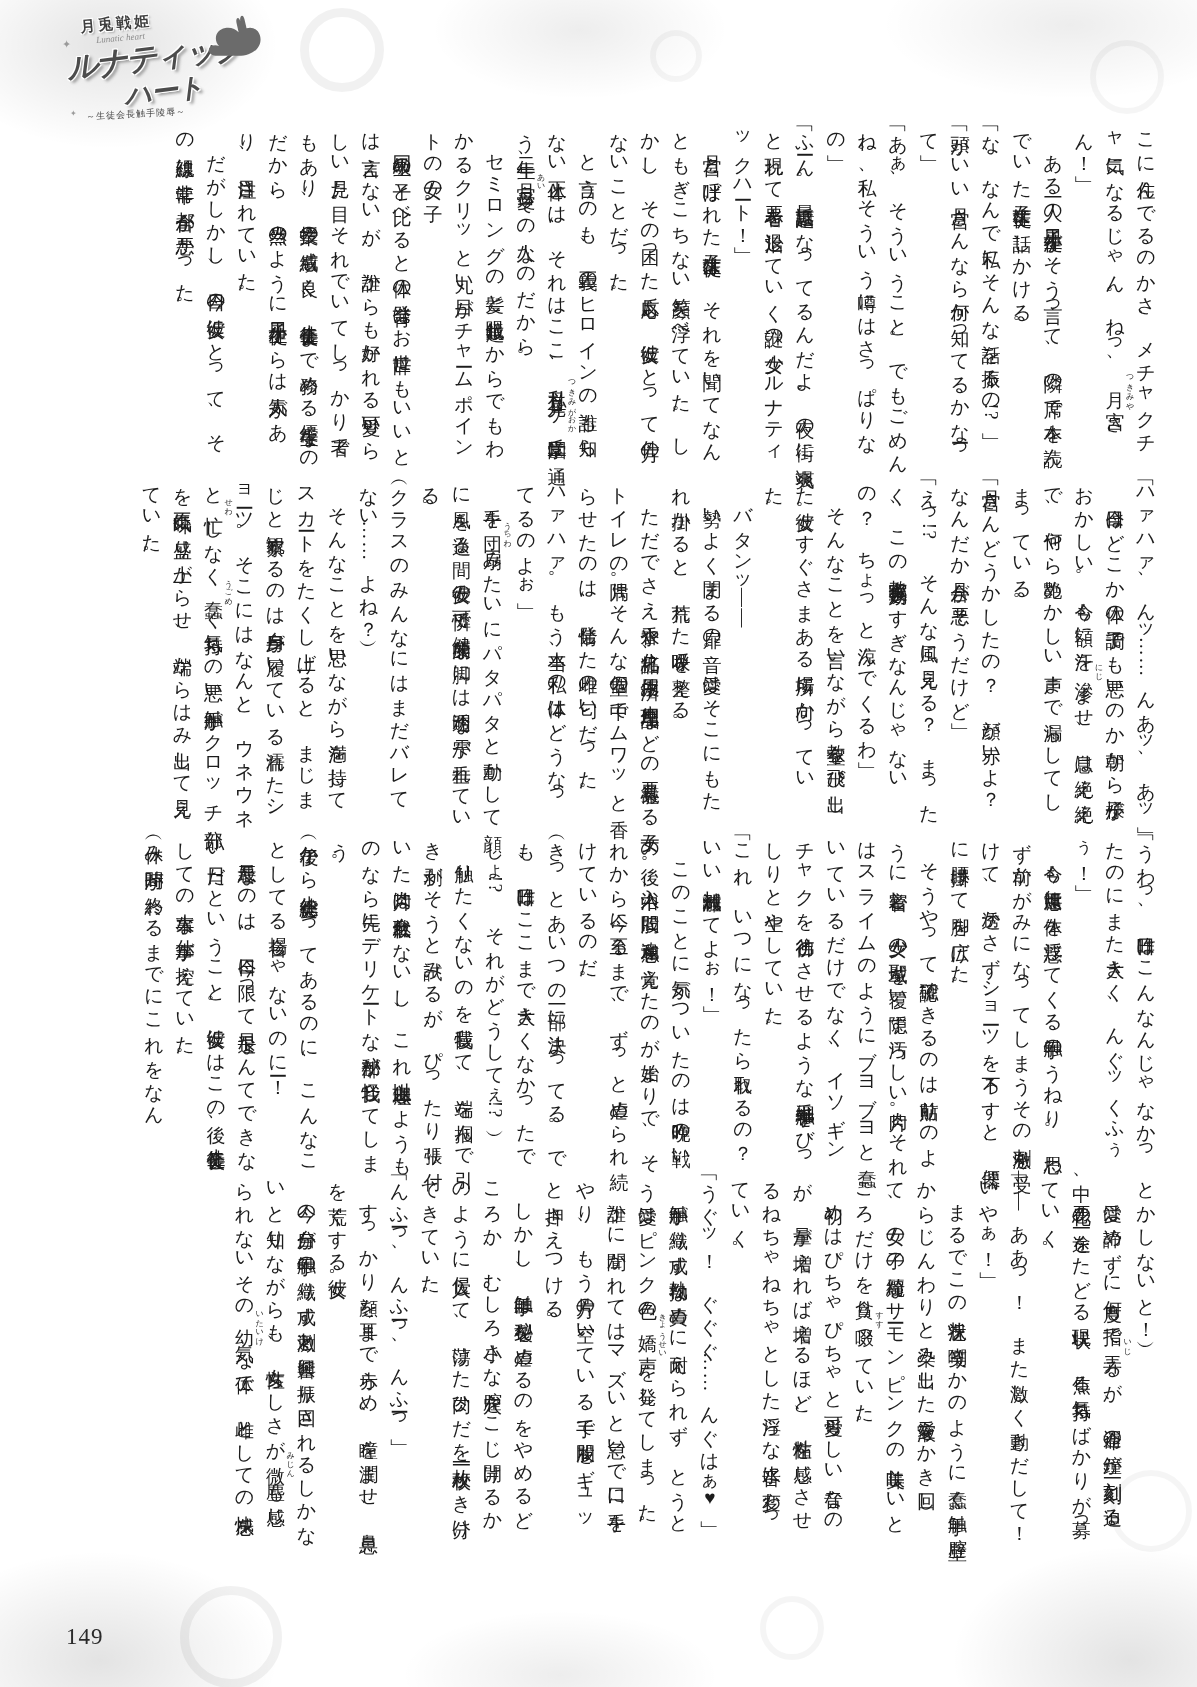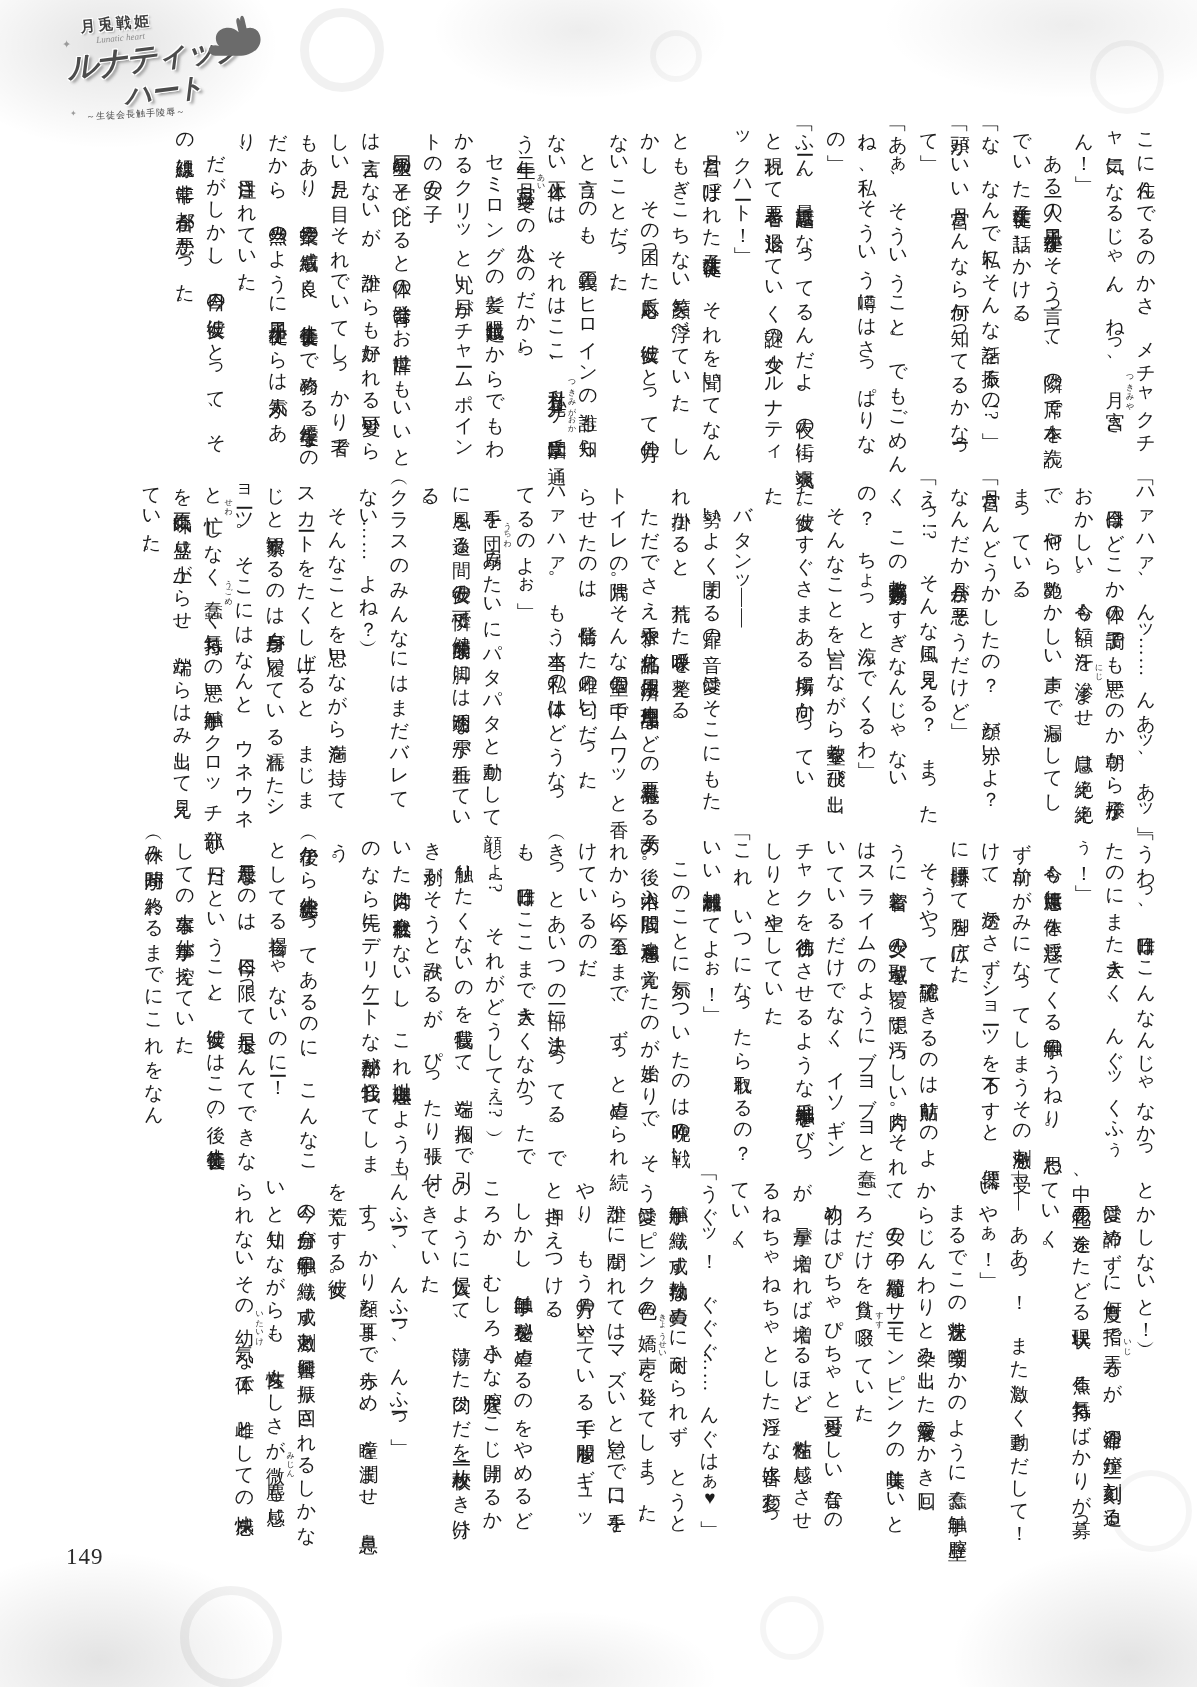--- a/index.html
+++ b/index.html
@@ -49,21 +49,21 @@
     color:#1c1c1c;
   }
   .band p{margin:0;padding:0;}
   ruby rt{font-size:8px;letter-spacing:0;color:#2a2a2a;}
   .band1{top:120px;height:346px;}
   .band2{top:474px;height:348px;}
   .band3{top:829px;height:344px;}
   .band4{top:1169px;height:372px;}
 
   .page-number{
-    position:absolute;left:66px;top:1544px;
+    position:absolute;left:66px;top:1624px;
     font-size:23px;color:#2a2a2a;letter-spacing:1px;
   }
 </style>
 </head>
 <body>
 
 <div class="page">
 
   <div class="blob soft" style="left:-60px;top:-60px;width:340px;height:210px;"></div>
   <div class="blob ring" style="left:300px;top:8px;width:66px;height:66px;"></div>

